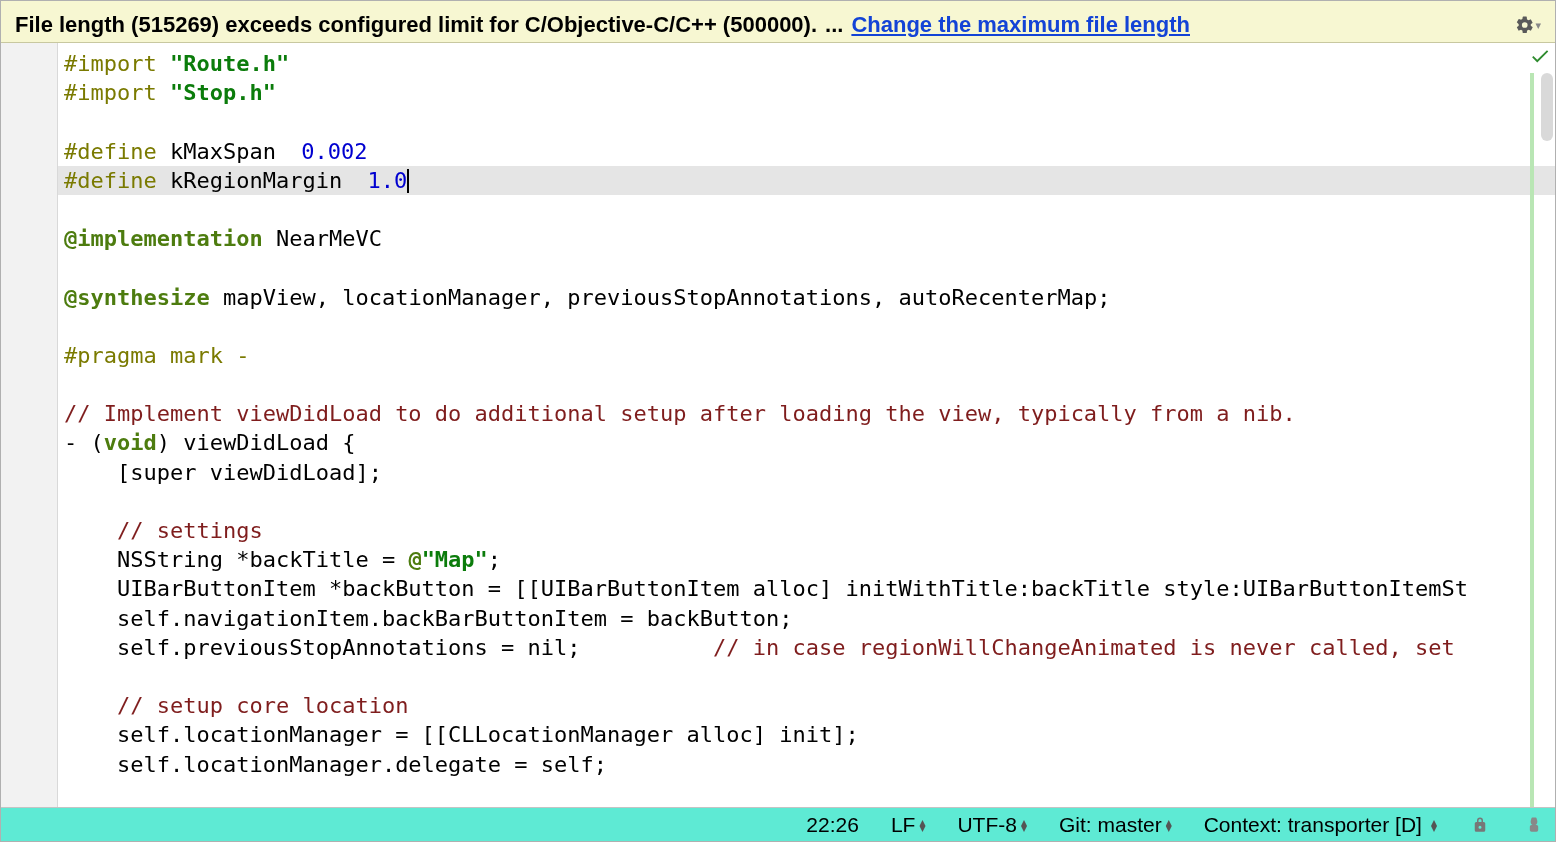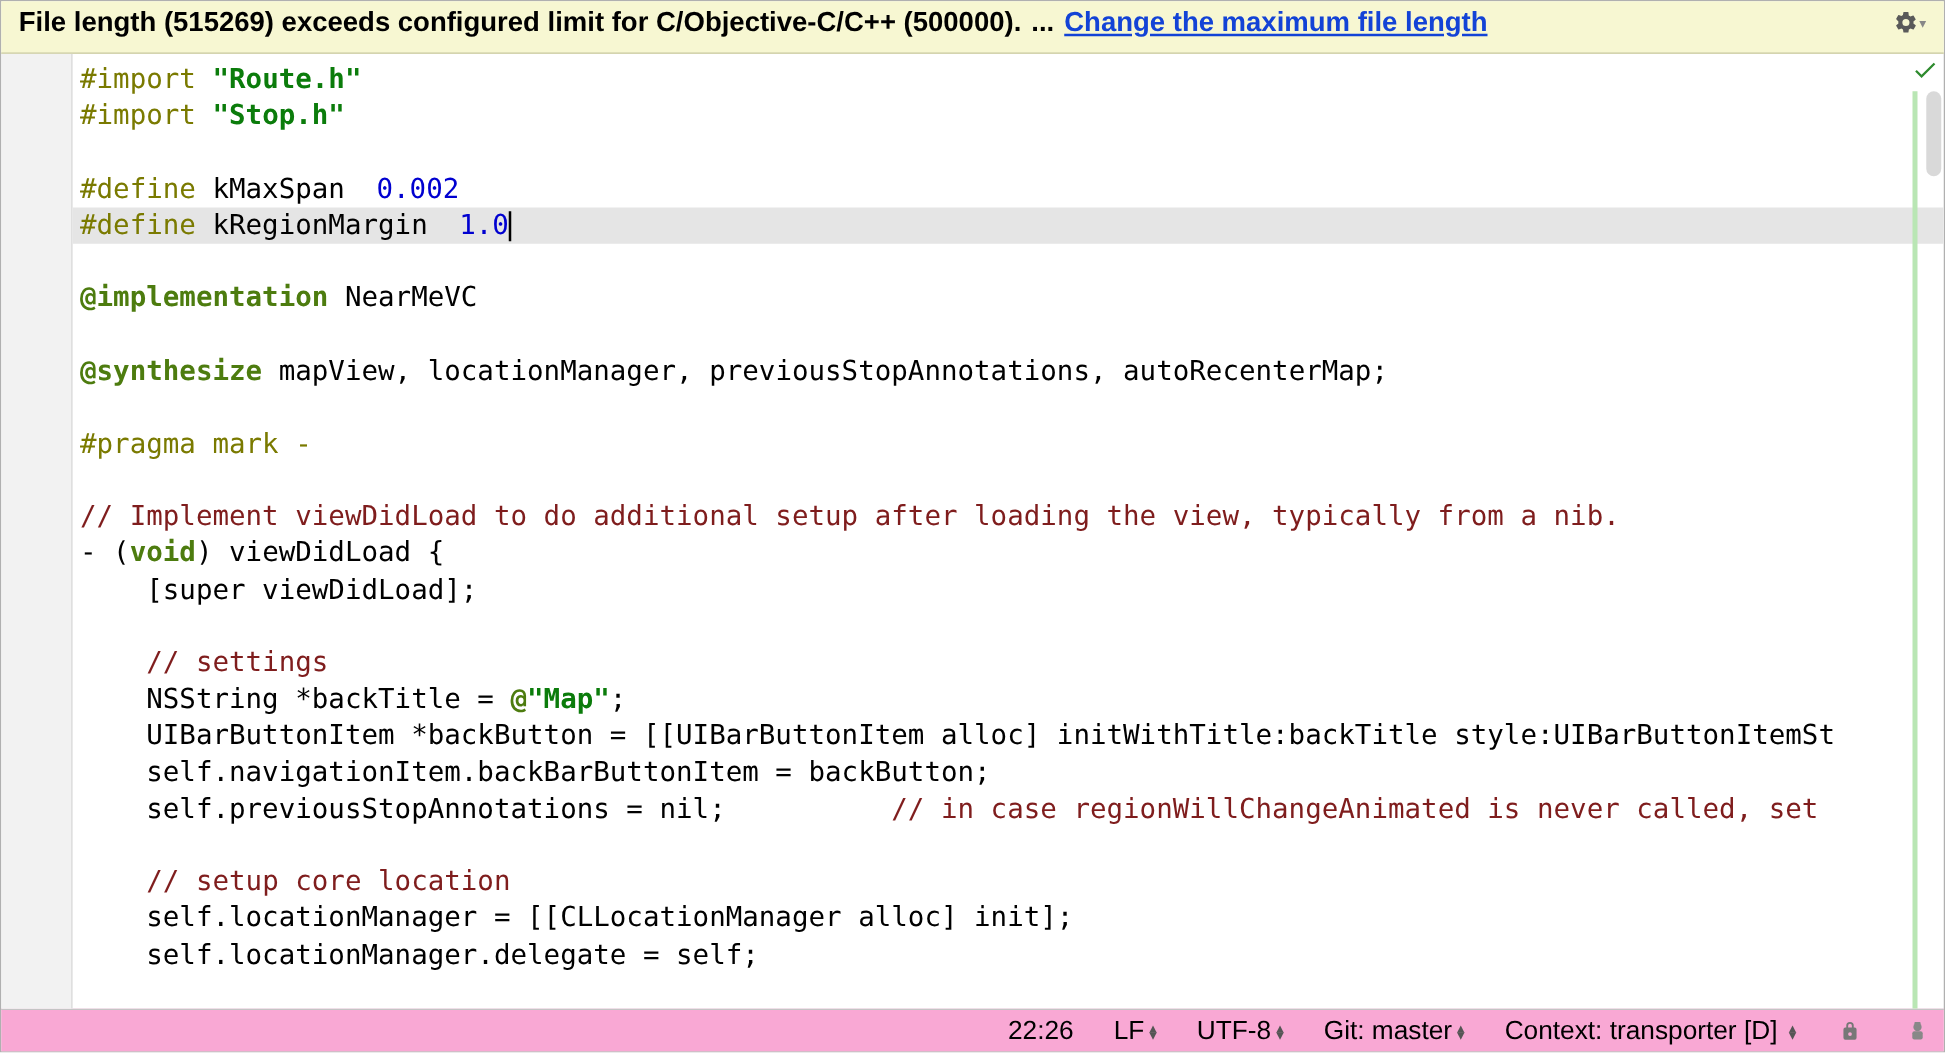--- a/index.html
+++ b/index.html
@@ -14,21 +14,21 @@
   .container {
     display: flex;
     flex-direction: column;
     width: 100%;
     height: 100%;
     border: 1px solid #b0b0b0;
   }
   
   .notification {
     display: flex;
-    align-items: flex-start;
+    align-items: flex-end;
     background: #f7f7d2;
     border-bottom: 1px solid #c8c8a0;
     padding: 4px 14px;
     height: 42px;
     gap: 8px;
     font-family: "Lucida Grande", "Segoe UI", Verdana, sans-serif;
     font-size: 22px;
   }
   .notification .msg {
     color: #000;
@@ -134,21 +134,21 @@
     width: 12px;
     height: 68px;
     background: #c0c0c0;
     border-radius: 6px;
     opacity: 0.6;
   }
 
   
   .statusbar {
     height: 34px;
-    background: #f9a8d4;
+    background: #5eead4;
     border-top: 1px solid #c4c4c4;
     display: flex;
     align-items: center;
     justify-content: flex-end;
     gap: 32px;
     padding: 12px 10px;
     font-family: "Lucida Grande", "Segoe UI", Verdana, sans-serif;
     font-size: 21px;
     color: #000;
   }

